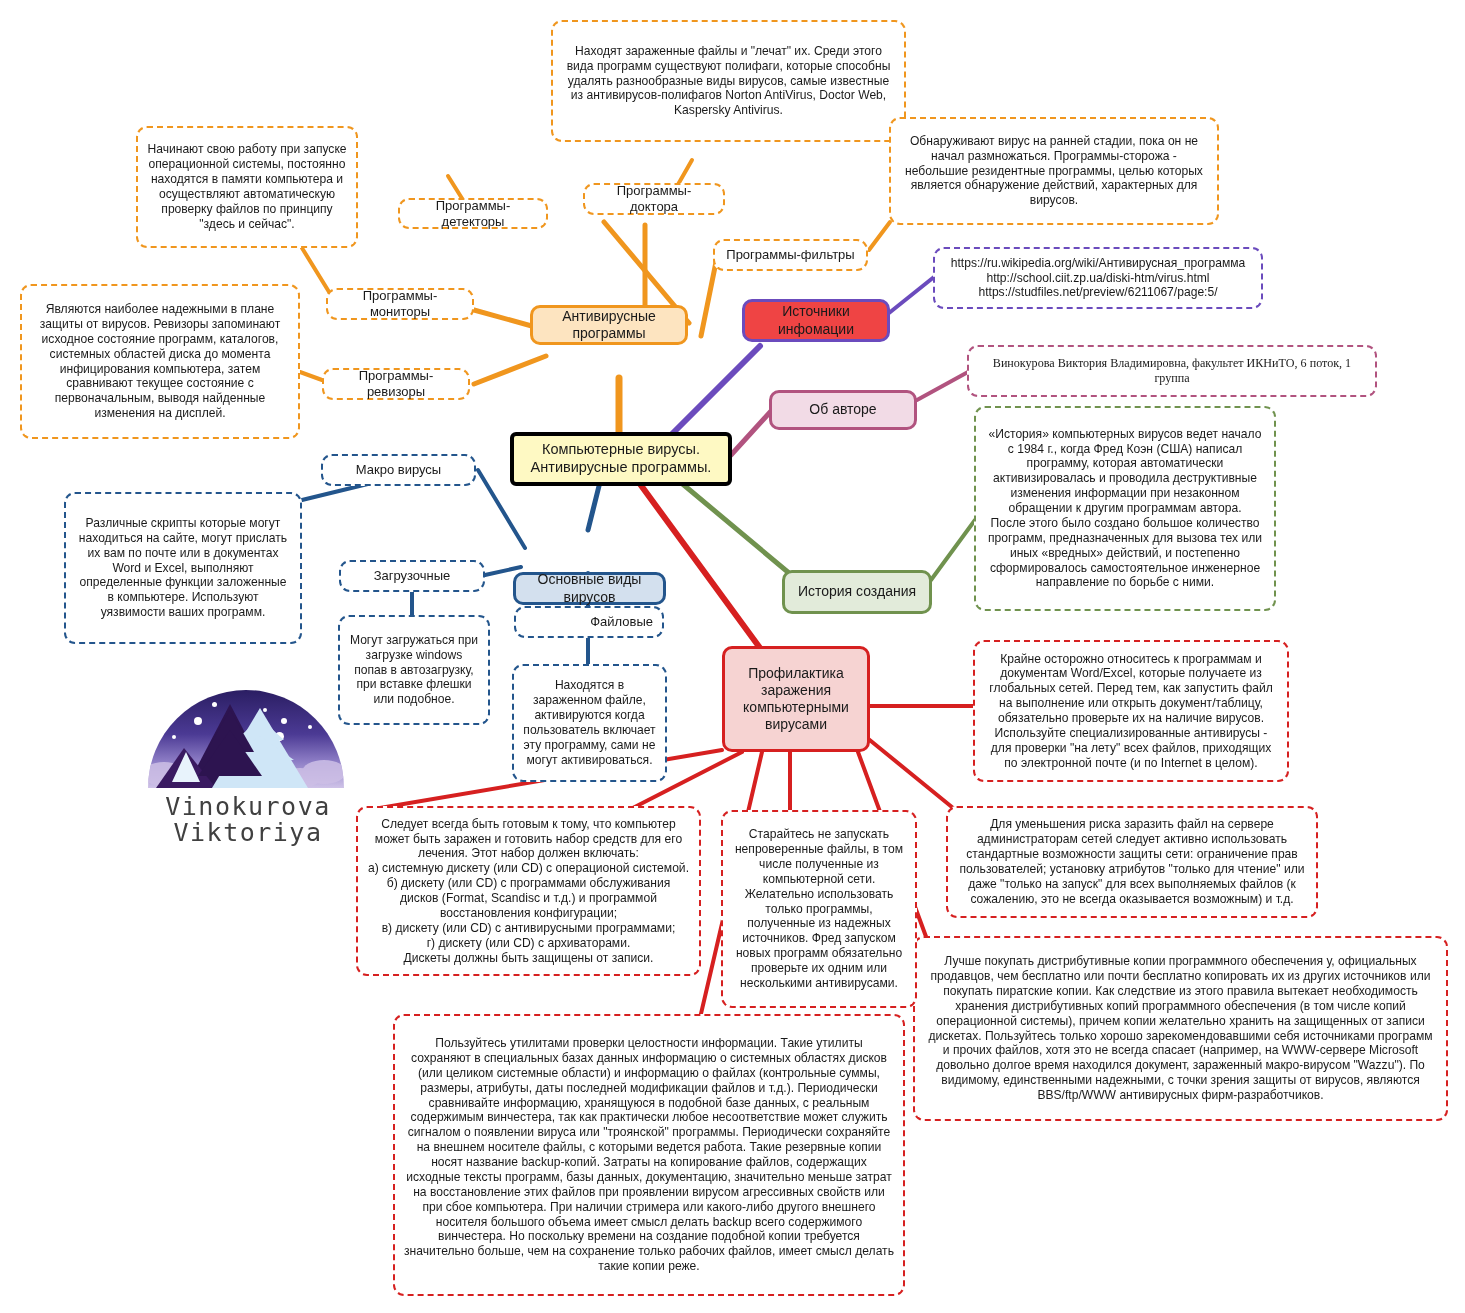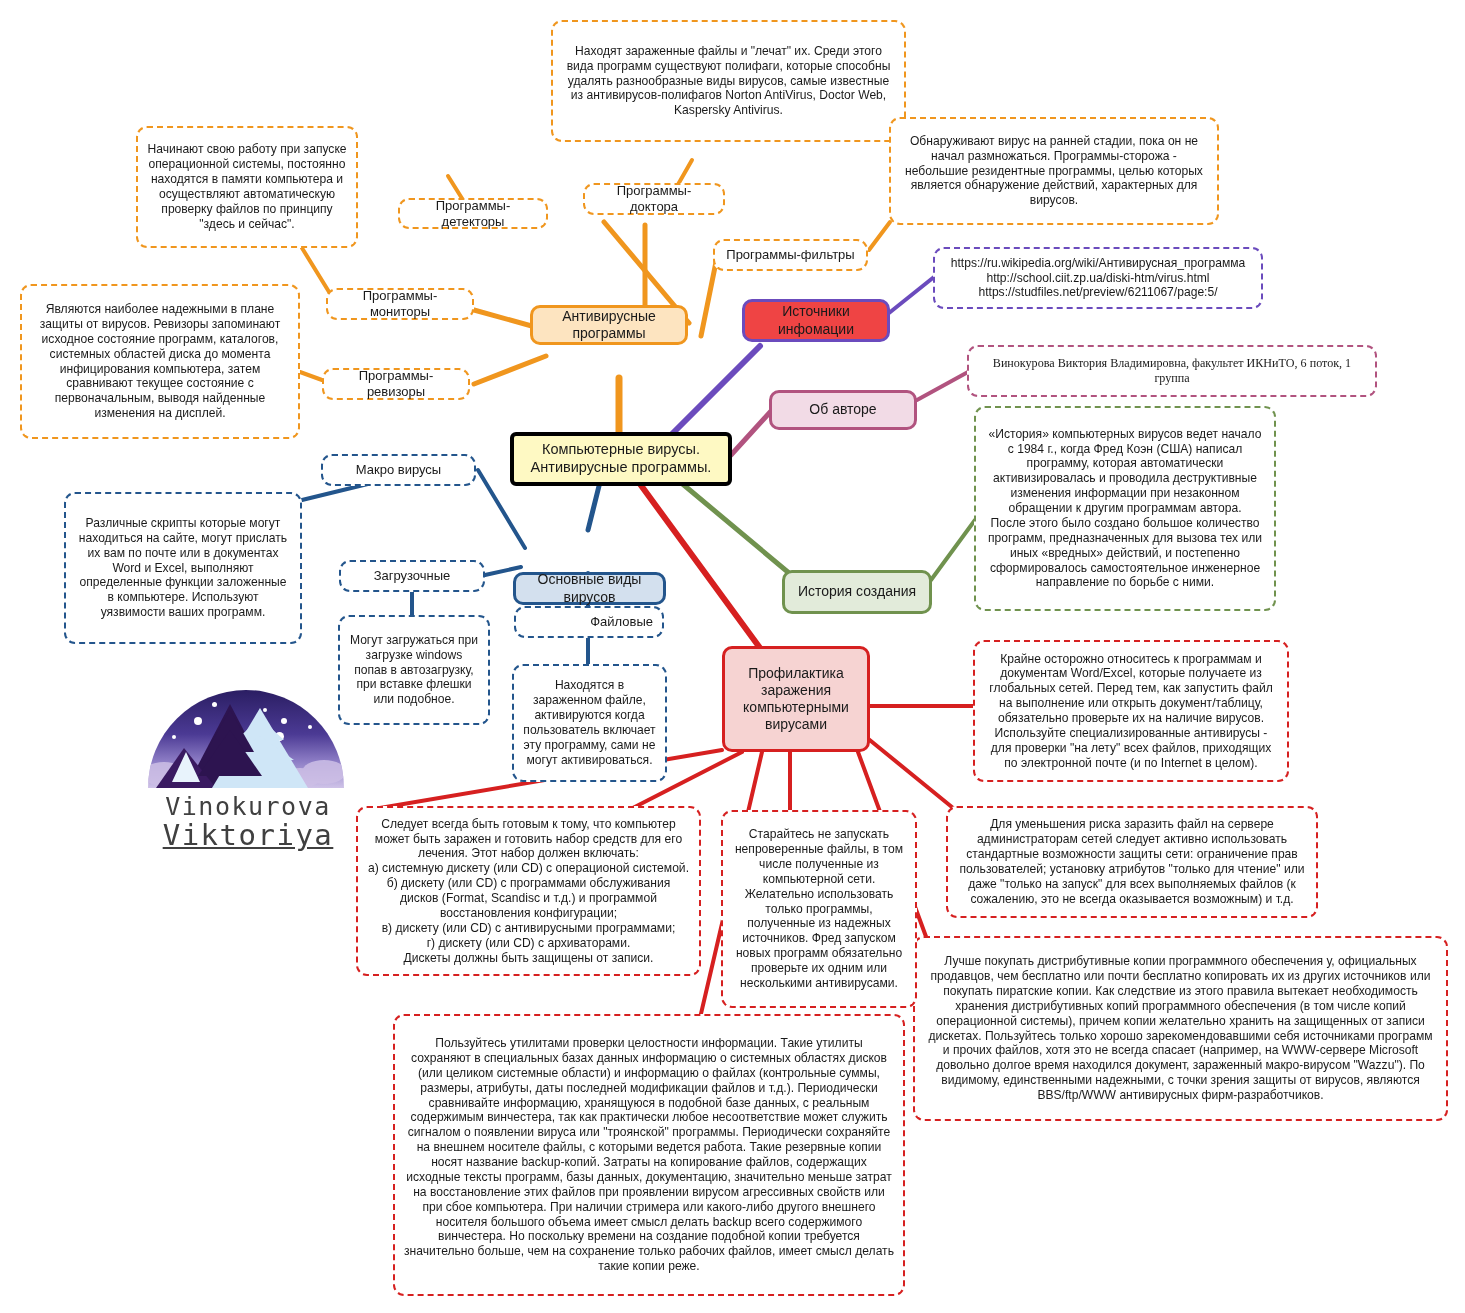--- a/index.html
+++ b/index.html
@@ -84,21 +84,21 @@
   .star { position:absolute; background:#ffffff; border-radius:50%; }
   #logo .lbl {
     margin-top: 6px;
     text-align: center;
     color: #404040;
     font-family: "DejaVu Sans Mono", monospace;
     letter-spacing: 1.5px;
     line-height: 1.05;
   }
   #logo .l1 { font-size: 25px; }
-  #logo .l2 { font-size: 29px; text-decoration: underline; }
+  #logo .l2 { font-size: 25px; }
 </style>
 </head>
 <body>
 
 <div id="canvas">
 
   <svg id="edges" viewBox="0 0 1465 1313">
     <g fill="none" stroke-linecap="round" stroke-linejoin="round">
 
       <path d="M619,436 L619,378" stroke="#f0961e" stroke-width="7"></path>

